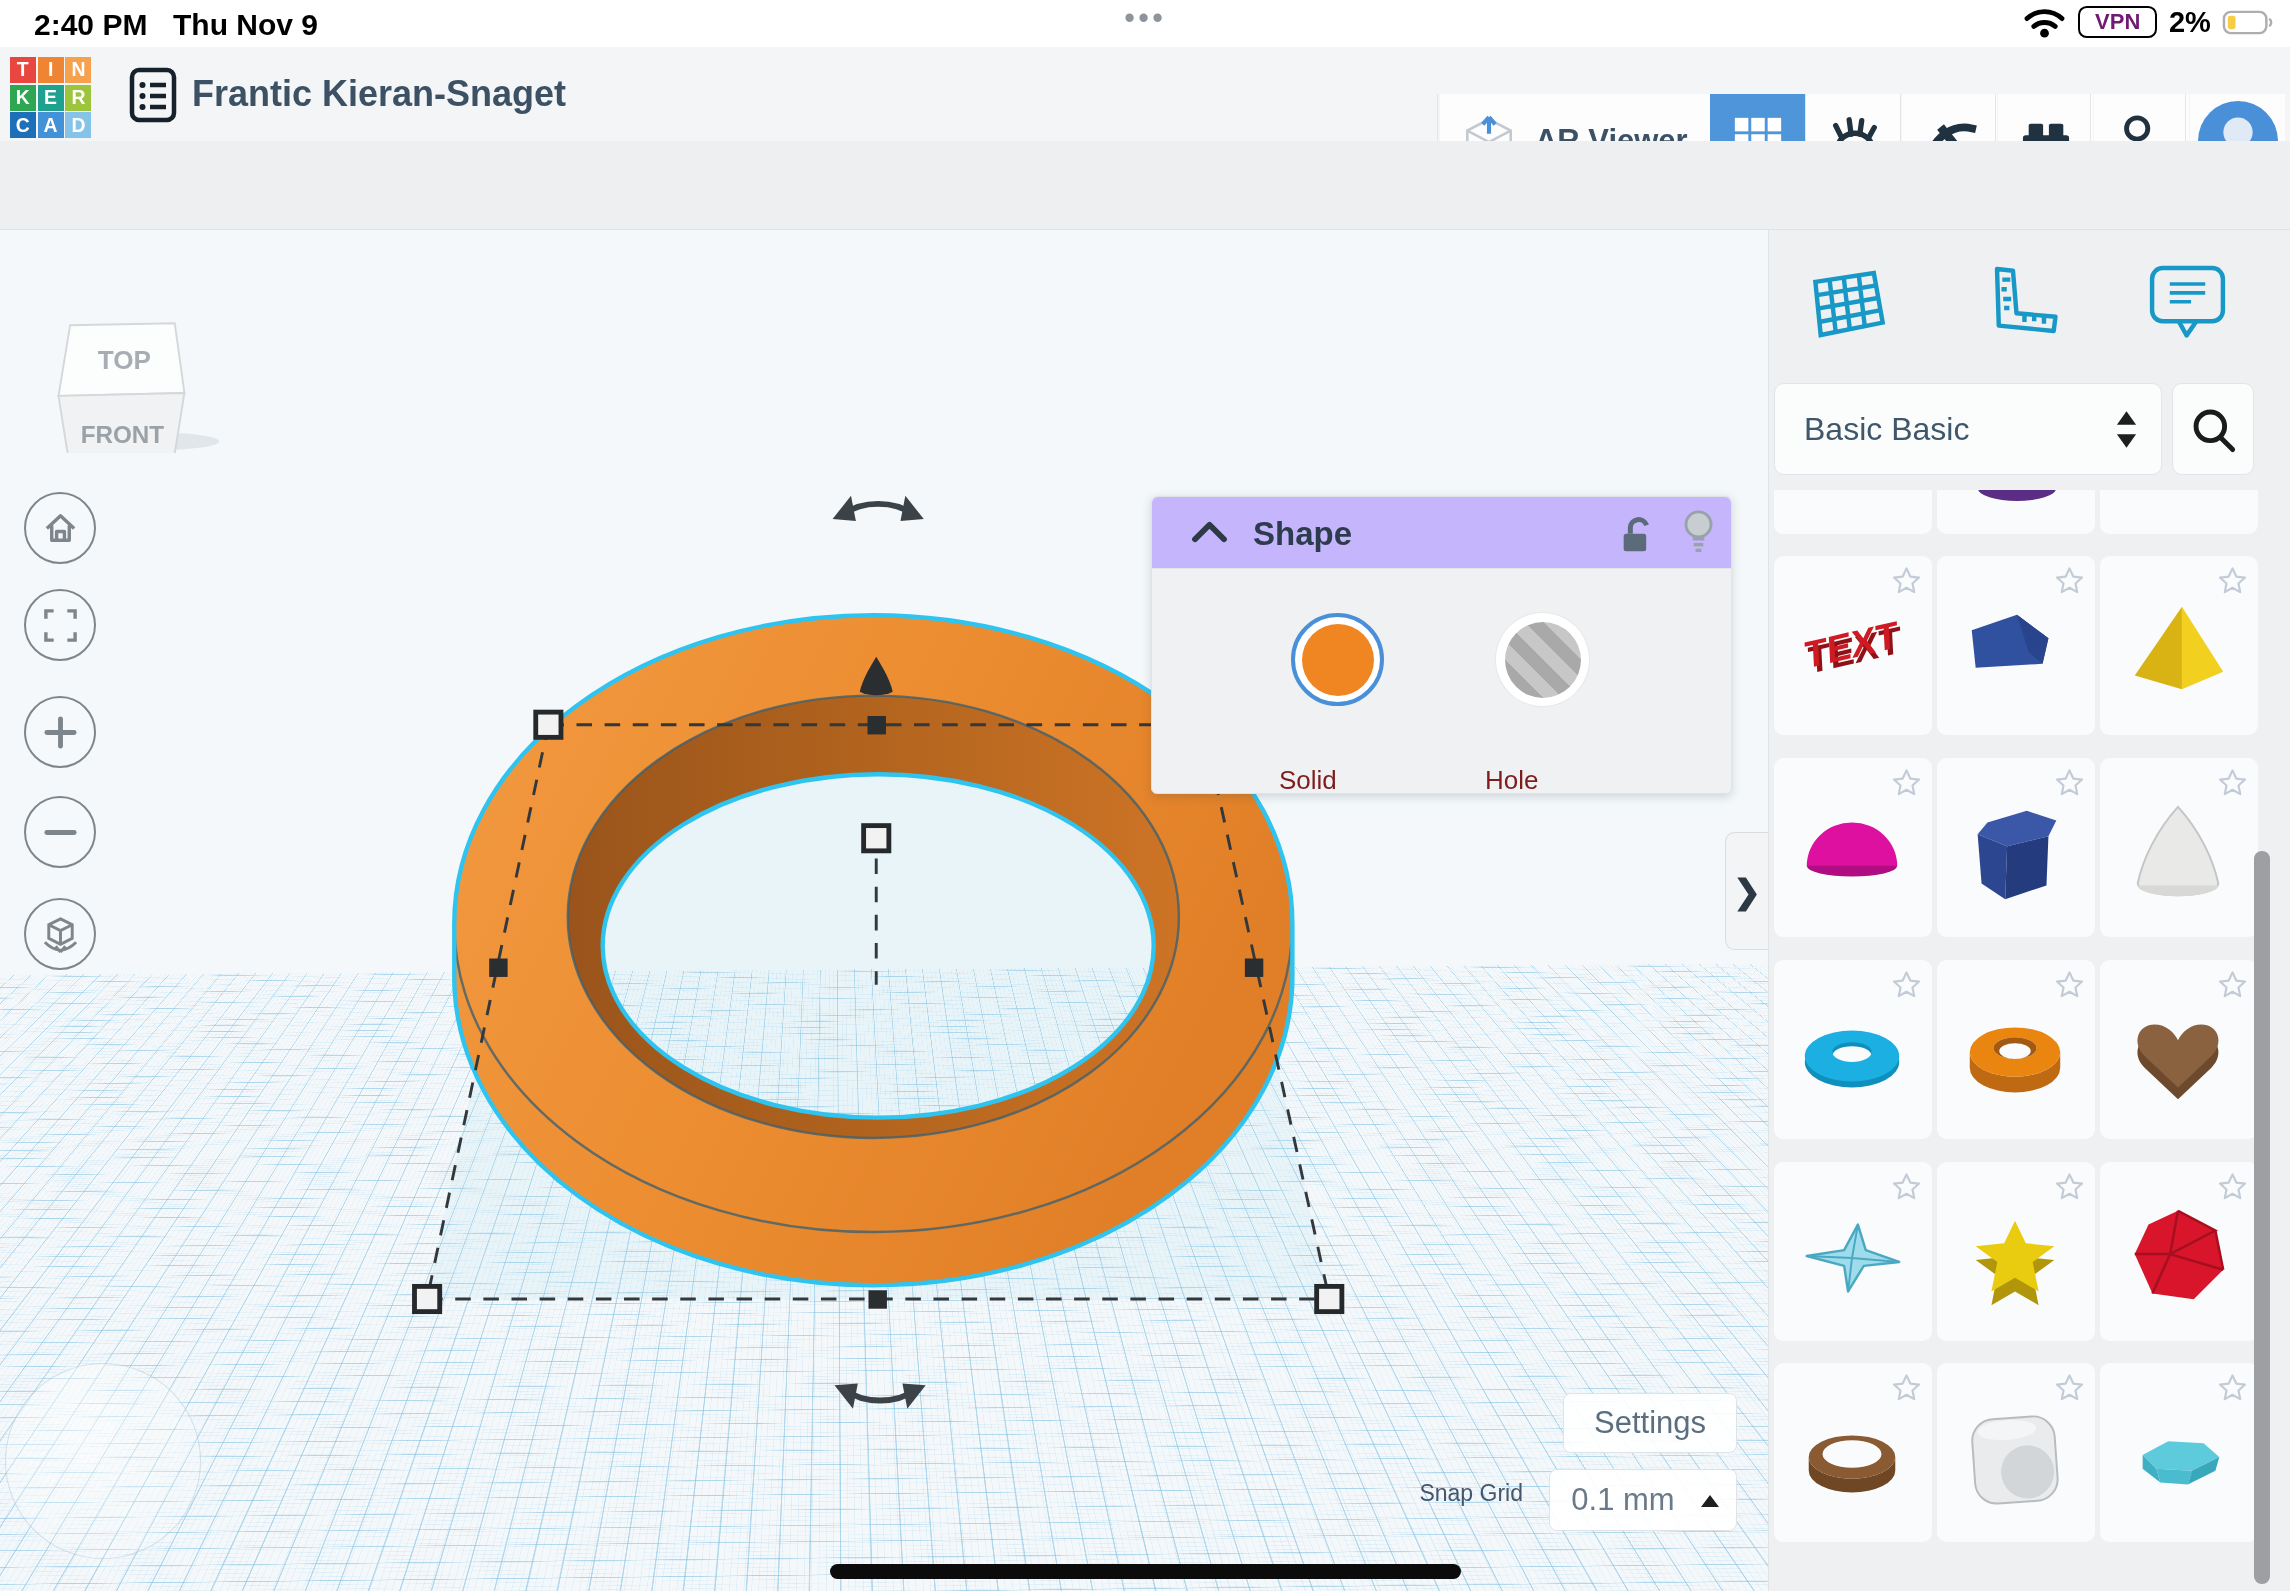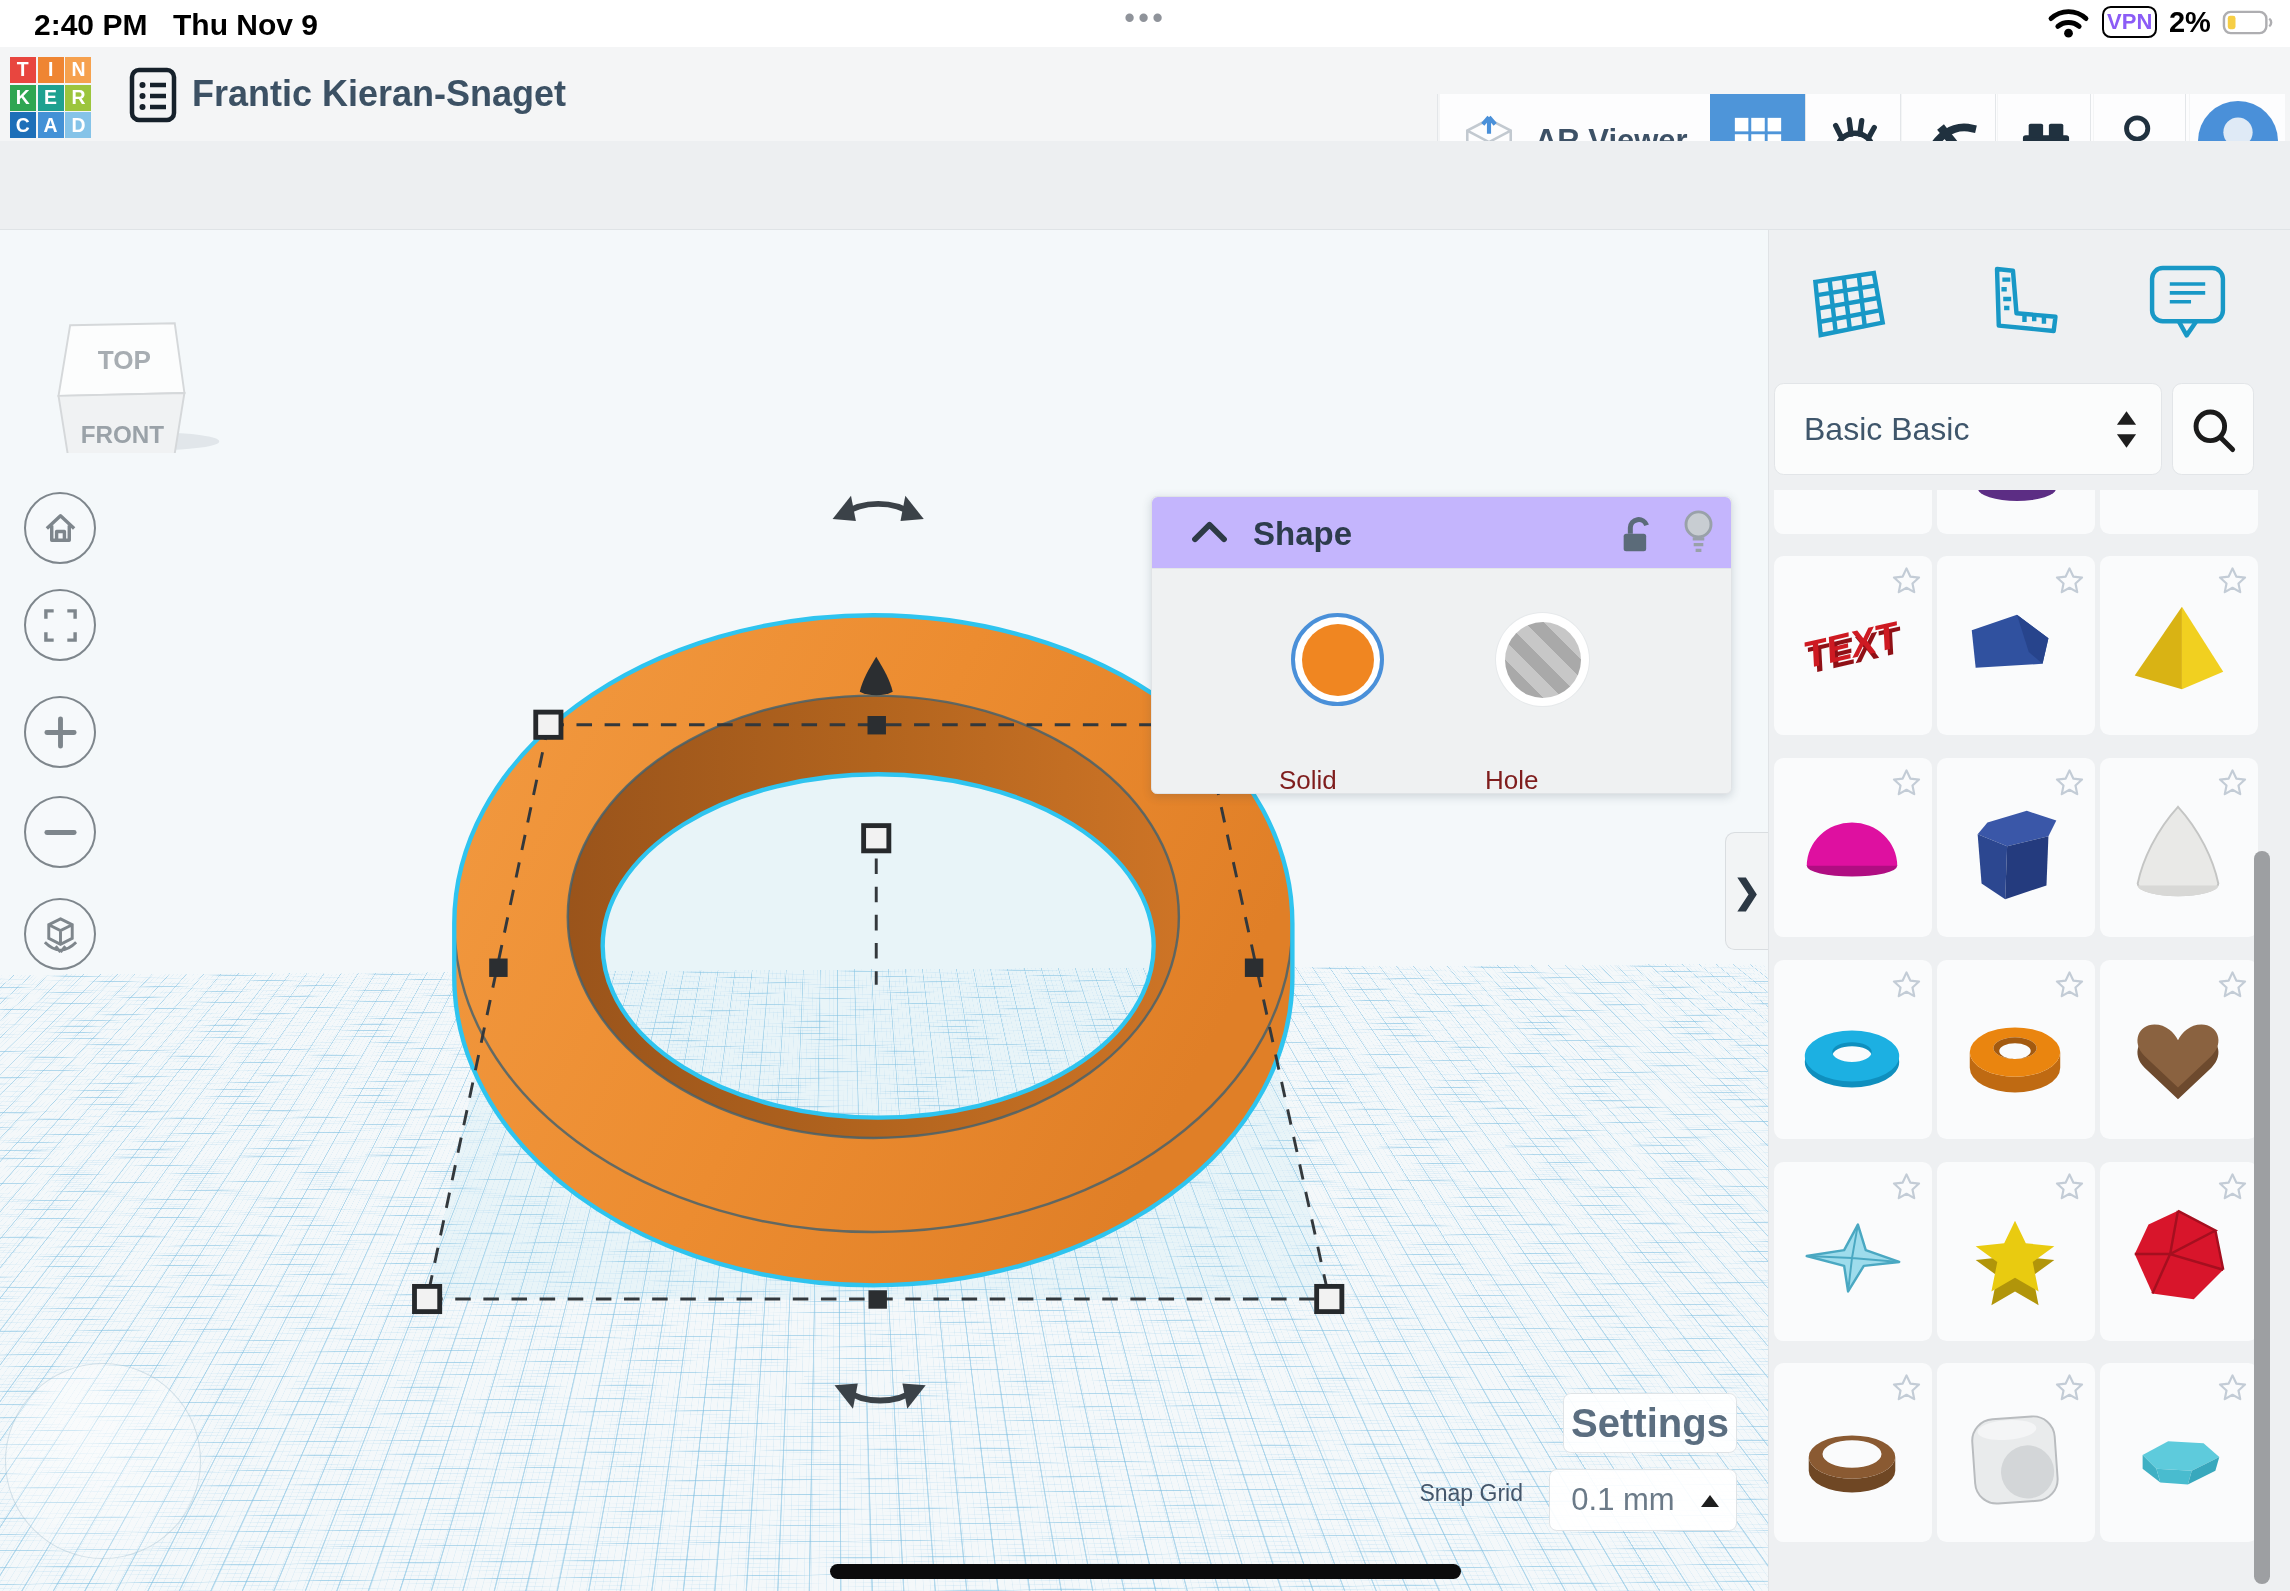--- a/index.html
+++ b/index.html
@@ -5,21 +5,21 @@
   html,body{margin:0;padding:0;background:#222;}
   #app{position:relative;width:2290px;height:1591px;overflow:hidden;background:#fff;
        font-family:"Liberation Sans",sans-serif;-webkit-font-smoothing:antialiased;}
   .abs{position:absolute;}
   
   #statusbar{left:0;top:0;width:2290px;height:47px;background:#fff;}
   .stat-time{left:34px;top:7.8px;font-size:30px;font-weight:700;color:#000;}
   .stat-date{left:173px;top:7.8px;font-size:30px;font-weight:600;color:#000;}
   .stat-dots{left:1097px;top:1.9px;width:97px;text-align:center;font-size:29px;color:#8f939a;letter-spacing:3.9px;font-weight:700;}
   #stat-right{right:13.6px;top:5.8px;display:flex;align-items:center;gap:11.6px;}
-  .vpn-badge{border:2.9px solid #000;border-radius:8.7px;font-size:22px;font-weight:700;padding:1px 3px;color:#8b5cf6;text-align:center;}
+  .vpn-badge{border:2.9px solid #000;border-radius:8.7px;font-size:22px;font-weight:700;padding:1px 15px;color:#701a75;text-align:center;}
   .stat-pct{font-size:29px;font-weight:600;color:#000;}
   
   #header{left:0;top:47px;width:2290px;height:94px;background:#f4f5f6;border-bottom:1px solid #e2e5e9;}
   #logo{left:9.7px;top:9.7px;display:grid;grid-template-columns:repeat(3,26px);grid-auto-rows:26px;gap:1.9px;}
   #logo .cell{display:flex;align-items:center;justify-content:center;color:#fff;font-size:19.4px;font-weight:800;}
   #doclist-btn{left:126px;top:19.4px;width:54px;height:58px;display:flex;align-items:center;justify-content:center;}
   #doc-title{left:192px;top:26px;font-size:36px;font-weight:600;color:#3c5164;}
   #autosave{left:970px;top:29px;width:453px;text-align:right;font-size:32px;color:#c2ccd4;}
   .hdr-divider{top:47px;width:1px;height:94px;background:#e3e6e9;}
   #ar-btn{left:1440px;top:47px;width:268px;height:93px;display:flex;align-items:center;gap:15.5px;padding-left:19.4px;background:#fdfdfe;}
@@ -62,21 +62,21 @@
   .swatch-label{position:absolute;top:268px;width:116px;text-align:left;font-size:26px;color:#7f1d1d;}
   #solid-swatch{position:absolute;left:139px;top:116px;width:93px;height:93px;border-radius:50%;
                 background:#fff;border:4.9px solid #4a90d9;box-sizing:border-box;display:flex;align-items:center;justify-content:center;}
   #solid-swatch .core{width:72px;height:72px;border-radius:50%;background:#f08621;}
   #hole-swatch{position:absolute;left:344px;top:116px;width:93px;height:93px;border-radius:50%;background:#fff;
                display:flex;align-items:center;justify-content:center;box-shadow:0 0 0 1px #e6e9eb;}
   #hole-swatch .core{width:76px;height:76px;border-radius:50%;
       background:repeating-linear-gradient(45deg,#c7c7c7 0 13.6px,#a9a9a9 13.6px 27px);}
   
   #settings-btn{left:1563px;top:1163px;width:174px;height:60px;background:rgba(255,255,255,.9);border:1.9px solid #dfe3e6;
-     border-radius:7.8px;display:flex;align-items:center;justify-content:center;font-size:40px;color:#5b6e80;box-sizing:border-box;font-weight:bold;}
+     border-radius:7.8px;display:flex;align-items:center;justify-content:center;font-size:31px;color:#5b6e80;box-sizing:border-box;}
   #snap-label{left:1339px;top:1250px;width:184px;text-align:right;font-size:23px;color:#44566b;}
   #snap-select{left:1549px;top:1239px;width:188px;height:62px;background:rgba(255,255,255,.92);border:1.9px solid #dfe3e6;
      border-radius:7.8px;display:flex;align-items:center;box-sizing:border-box;padding-left:21.3px;font-size:31px;color:#6b7a88;}
   #snap-caret{position:absolute;right:17.5px;top:25px;width:0;height:0;border-left:9.7px solid transparent;border-right:9.7px solid transparent;border-bottom:12.6px solid #1e1e1e;}
   #orbit-circle{left:4.9px;top:1133px;width:194px;height:194px;border-radius:50%;border:1.9px solid rgba(140,175,195,.35);
      background:radial-gradient(circle at 40% 35%,rgba(255,255,255,.5),rgba(255,255,255,.05));}
   
   #sidebar{left:1768px;top:230px;width:522px;height:1361px;background:#eef0f2;border-left:1px solid #e0e3e6;box-sizing:border-box;}
   .side-tool{top:257px;width:93px;height:93px;display:flex;align-items:center;justify-content:center;color:#1898c6;}
   #cat-select{left:1774px;top:383px;width:388px;height:92px;background:#fbfcfc;border:1px solid #e2e5e8;border-radius:9.7px;

